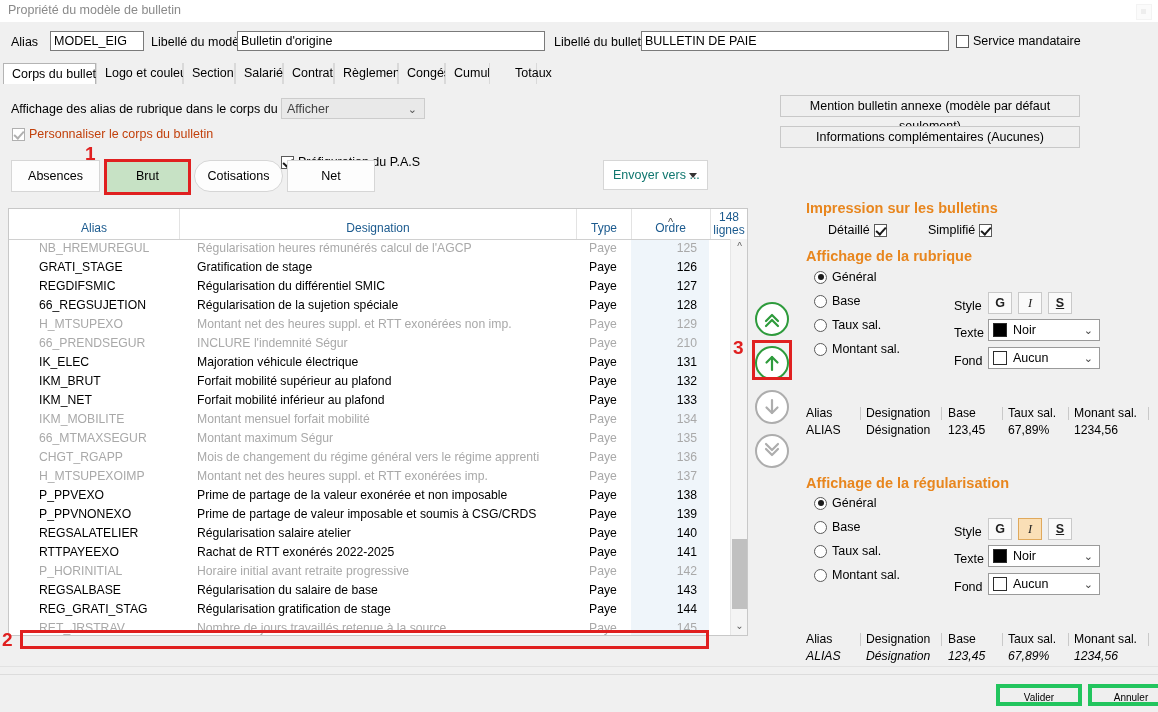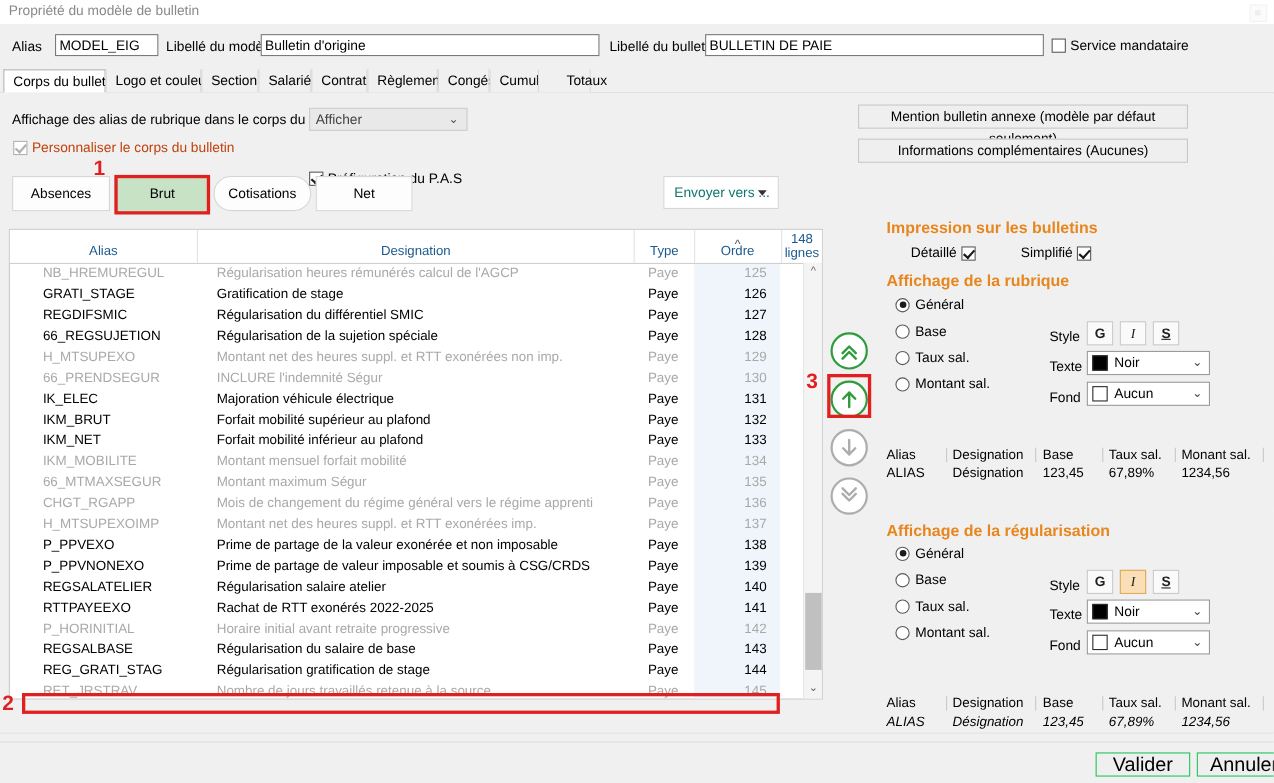--- a/index.html
+++ b/index.html
@@ -384,25 +384,25 @@
   .footer {
     position: absolute; left: 0; top: 674px;
     width: 1158px; height: 38px;
     background: #f0f0f0;
     border-top: 1px solid #dcdcdc;
   }
   .fbtn {
     position: absolute; top: 9px;
     width: 86px; height: 22px;
     background: #efefef;
-    border: 1px solid #22c55e;
+    border: 4px solid #22c55e;
     box-sizing: border-box;
     text-align: center;
     line-height: 20px;
-    font-size: 18px;
+    font-size: 10px;
     cursor: default;
   }
   .hsepline {
     position: absolute; left: 0; top: 666px; width: 1158px; height: 1px; background: #e2e2e2;
   }
 </style>
 </head>
 <body>
 
 <div id="app">
@@ -551,21 +551,21 @@
           <div class="row dim">
             <span class="cell-alias">H_MTSUPEXO</span>
             <span class="cell-desig">Montant net des heures suppl. et RTT exonérées non imp.</span>
             <span class="cell-type">Paye</span>
             <span class="cell-ordre">129</span>
           </div>
           <div class="row dim">
             <span class="cell-alias">66_PRENDSEGUR</span>
             <span class="cell-desig">INCLURE l'indemnité Ségur</span>
             <span class="cell-type">Paye</span>
-            <span class="cell-ordre">130</span>
+            <span class="cell-ordre">210</span>
           </div>
           <div class="row">
             <span class="cell-alias">IK_ELEC</span>
             <span class="cell-desig">Majoration véhicule électrique</span>
             <span class="cell-type">Paye</span>
             <span class="cell-ordre">131</span>
           </div>
           <div class="row">
             <span class="cell-alias">IKM_BRUT</span>
             <span class="cell-desig">Forfait mobilité supérieur au plafond</span>

